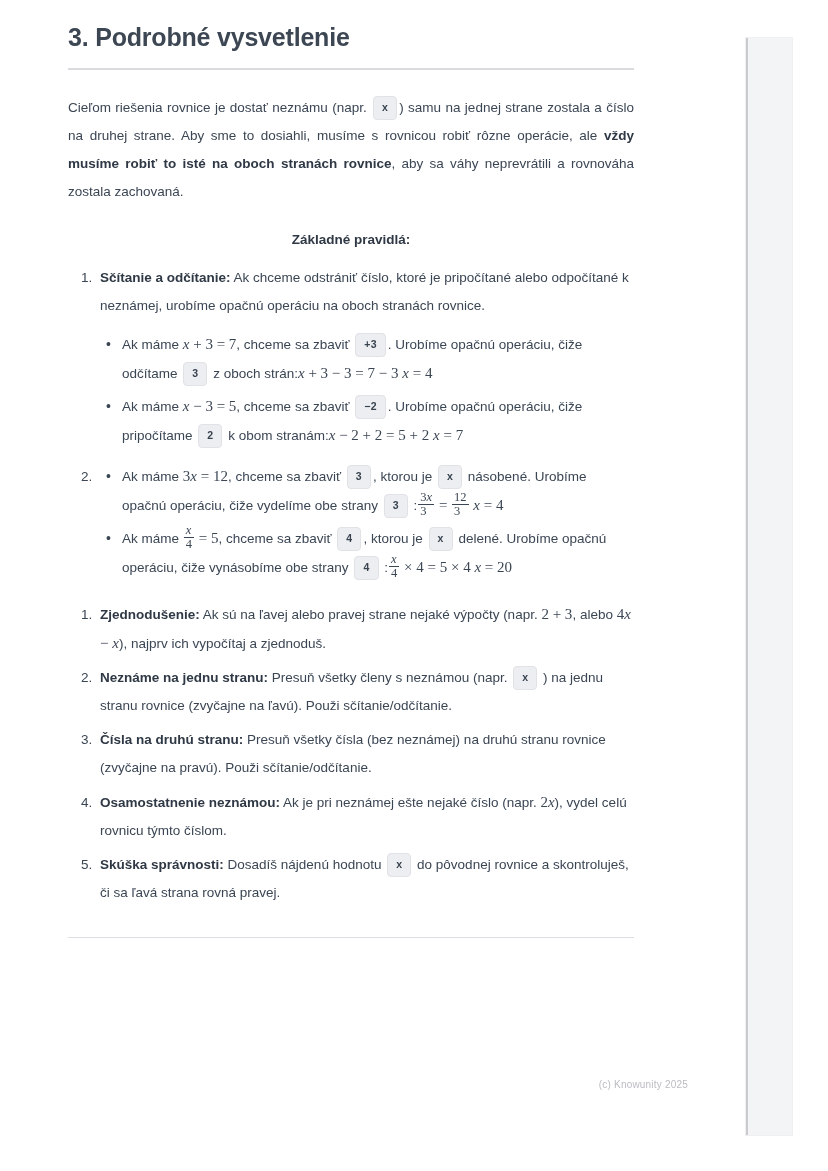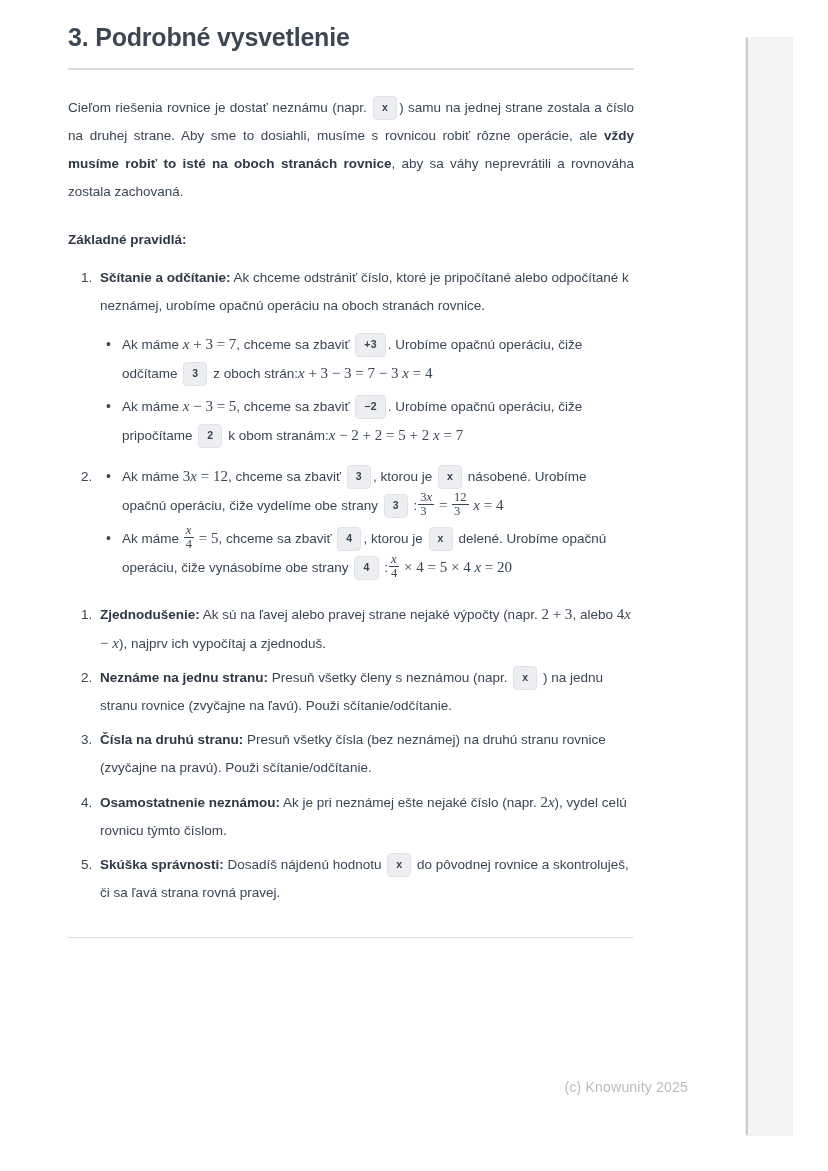--- a/index.html
+++ b/index.html
@@ -66,20 +66,21 @@
     text-align: justify;
   }
   strong { font-weight: 700; color: #2f3845; }
 
   h2.sub {
     font-size: 13.5px;
     font-weight: 700;
     color: #2f3845;
     margin: 0 0 12px 0;
     line-height: 24px;
+    text-align: center;
   }
 
   ol.steps {
     margin: 0 0 18px 0;
     padding-left: 28px;
   }
   ol.steps > li {
     color: #3b4654;
     font-size: 13.5px;
     line-height: 28px;
@@ -153,21 +154,21 @@
   
   .footer {
     position: absolute;
     left: 0;
     top: 1079px;
     width: 740px;
     text-align: right;
     padding-right: 52px;
     box-sizing: border-box;
     color: #b9bcc1;
-    font-size: 14px;
+    font-size: 10px;
     letter-spacing: 0.2px;
   }
 </style>
 </head>
 <body>
 
 <div class="scroll-rail"></div>
 
 <div class="doc">
 

